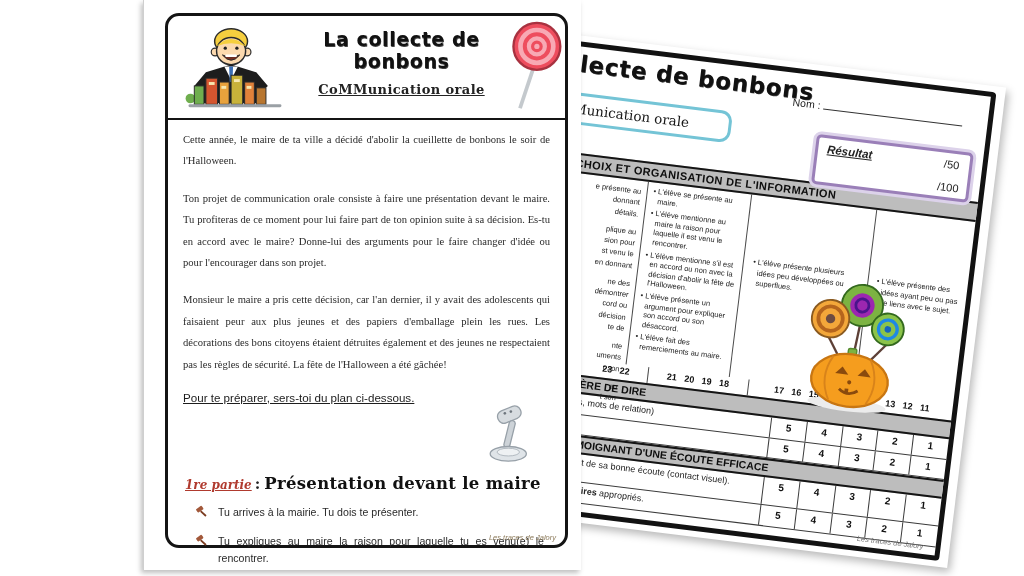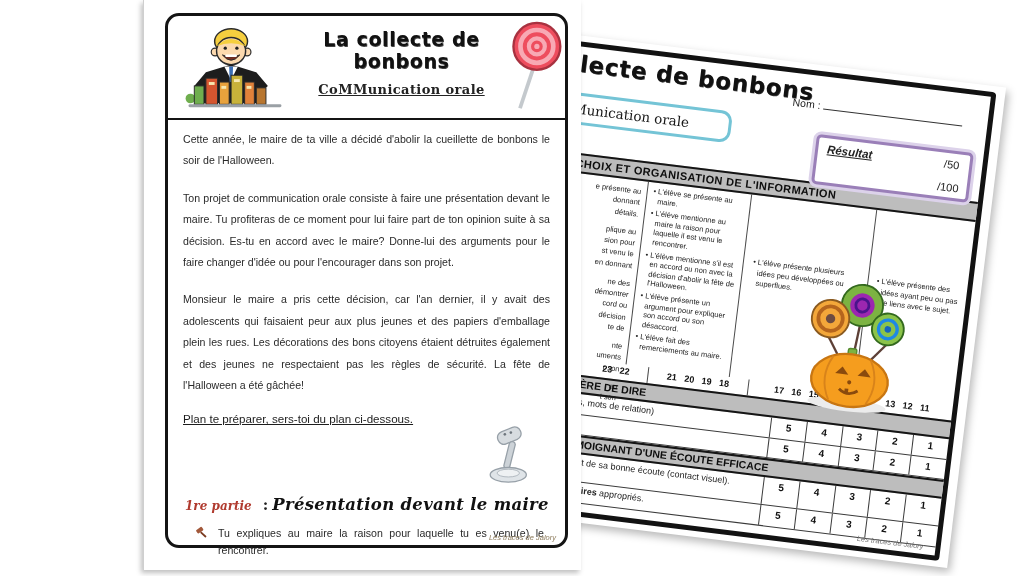--- a/index.html
+++ b/index.html
@@ -13,32 +13,32 @@
     border:3.5px solid #141414;border-radius:14px;}
   .p1header{position:relative;height:102px;border-bottom:2.5px solid #141414;}
   .mayor{position:absolute;left:2px;top:6px;}
   .titlewrap{position:absolute;left:132px;right:62px;top:12px;text-align:center;}
   .deco-title{font-family:"DejaVu Sans",sans-serif;font-weight:bold;font-size:19px;
     letter-spacing:.6px;color:#111;text-shadow:.6px .6px 0 #444;}
   .p1sub{margin-top:10px;font-family:"DejaVu Serif",serif;font-weight:bold;font-size:13px;
     text-decoration:underline;letter-spacing:.4px;}
   .lolli{position:absolute;right:0;top:2px;}
   .p1body{padding:9px 15px 0 15px;}
-  .p1body p{font-size:10.6px;line-height:2.02;text-align:justify;margin:0 0 16px 0;color:#2a2a2a;}
+  .p1body p{font-size:10.6px;line-height:2.02;text-align:justify;margin:0 0 16px 0;color:#2a2a2a;font-family:Liberation Serif, serif;}
   .plan-intro{font-size:11.6px;text-decoration:underline;margin:1px 0 9px 0;color:#1d1d1d;}
   .plan-row{position:relative;height:48px;margin-bottom:6px;}
   .plan-box{position:absolute;left:76px;top:2px;width:300px;border:4px dashed #d65f5f;border-radius:3px;
     background:#fff;box-shadow:0 0 0 2.5px #f3cfcf;text-align:center;padding:5px 0 6px 0;
     font-family:"DejaVu Serif",serif;font-weight:bold;font-size:15px;color:#161616;}
   .gavelstatue{position:absolute;right:14px;top:-10px;}
   .part-heading{margin:13px 0 8px 2px;}
   .part-label{color:#b03a2e;font-family:"DejaVu Serif",serif;font-style:italic;font-weight:bold;
-    font-size:12px;margin-right:11px;}
+    font-size:12px;text-decoration:underline;margin-right:3px;}
   .part-sep{font-family:"DejaVu Serif",serif;font-weight:bold;font-size:15px;margin-right:4px;}
-  .part-title{font-family:"DejaVu Serif",serif;font-weight:bold;font-size:16.5px;letter-spacing:.3px;color:#111;font-style:italic;}
+  .part-title{font-family:"DejaVu Serif",serif;font-weight:bold;font-size:16.5px;letter-spacing:.3px;color:#111;}
   .bullets{list-style:none;margin:11px 0 0 12px;padding:0;}
   .bullets li{display:flex;gap:10px;align-items:flex-start;margin-bottom:13px;
     font-size:10.6px;line-height:1.55;color:#2a2a2a;text-align:justify;padding-right:6px;}
   .bullets svg{flex-shrink:0;margin-top:1px;}
   .p1credit{position:absolute;right:9px;bottom:3px;font-size:7.5px;font-style:italic;color:#8c7a5a;}
 
   
   .page2{position:absolute;left:488px;top:24px;width:522px;height:484px;background:#fff;z-index:1;
     transform:rotate(7deg);transform-origin:0 0;box-shadow:3px 4px 9px rgba(0,0,0,.28);}
   .p2border{position:absolute;left:7px;top:6px;right:9px;bottom:6px;border:5.5px solid #121212;border-radius:4px;}
@@ -255,21 +255,21 @@
           <circle cx="34" cy="30" r="8.5" fill="none" stroke="#f8a9b4" stroke-width="4.5"></circle>
           <circle cx="34" cy="30" r="2.8" fill="#f8a9b4"></circle>
         </svg>
       </div>
 
       <div class="p1body">
         <p>Cette année, le maire de ta ville a décidé d'abolir la cueillette de bonbons le soir de l'Halloween.</p>
         <p>Ton projet de communication orale consiste à faire une présentation devant le maire.  Tu profiteras de ce moment pour lui faire part de ton opinion suite à sa décision.  Es-tu en accord avec le maire? Donne-lui des arguments pour le faire changer d'idée ou pour l'encourager dans son projet.</p>
         <p>Monsieur le maire a pris cette décision, car l'an dernier, il y avait des adolescents qui faisaient peur aux plus jeunes et des papiers d'emballage plein les rues. Les décorations des bons citoyens étaient détruites également  et des jeunes ne respectaient pas les règles de sécurité.  La fête de l'Halloween a été gâchée!</p>
 
-        <div class="plan-intro">Plan te préparer, sers-toi du plan ci-dessous.</div>
+        <div class="plan-intro">Pour te préparer, sers-toi du plan ci-dessous.</div>
 
         <div class="plan-row">
 
           <svg class="gavelstatue" width="52" height="62" viewBox="0 0 60 72">
             <rect x="15" y="6" width="28" height="15" rx="7" fill="#d7dce0" stroke="#97a0a8" stroke-width="1.5" transform="rotate(-22 29 13)"></rect>
             <rect x="26" y="20" width="7" height="32" rx="3.5" fill="#cdd3d8" stroke="#97a0a8" stroke-width="1.5" transform="rotate(14 29 36)"></rect>
             <ellipse cx="28" cy="59" rx="21" ry="8.5" fill="#dfe4e8" stroke="#97a0a8" stroke-width="1.5"></ellipse>
             <ellipse cx="28" cy="57" rx="13" ry="4.5" fill="#eef1f3" stroke="#aab2b9" stroke-width="1"></ellipse>
             <circle cx="24" cy="12" r="1.5" fill="#6e767d"></circle>
               <circle cx="31" cy="10" r="1.5" fill="#6e767d"></circle>
@@ -279,20 +279,27 @@
         <div class="part-heading">
           <span class="part-label">1re partie</span><span class="part-sep">:</span><span class="part-title">Présentation devant le maire</span>
         </div>
 
         <ul class="bullets">
           <li>
             <svg width="13" height="13" viewBox="0 0 16 16">
                 <rect x="1.5" y="2.5" width="8.5" height="5" rx="1.2" fill="#a2583a" transform="rotate(-35 6 5)"></rect>
                 <line x1="7" y1="7.5" x2="13.5" y2="13.5" stroke="#7a3b20" stroke-width="2.2"></line>
               </svg>
+            <span>Tu arrives à la mairie.  Tu dois te présenter.</span>
+          </li>
+          <li>
+            <svg width="13" height="13" viewBox="0 0 16 16">
+                <rect x="1.5" y="2.5" width="8.5" height="5" rx="1.2" fill="#a2583a" transform="rotate(-35 6 5)"></rect>
+                <line x1="7" y1="7.5" x2="13.5" y2="13.5" stroke="#7a3b20" stroke-width="2.2"></line>
+              </svg>
             <span>Tu expliques au maire la raison pour laquelle tu es venu(e) le rencontrer.</span>
           </li>
 
         </ul>
       </div>
 
       <div class="p1credit">Les traces de Jalory</div>
     </div>
   </div>
 

